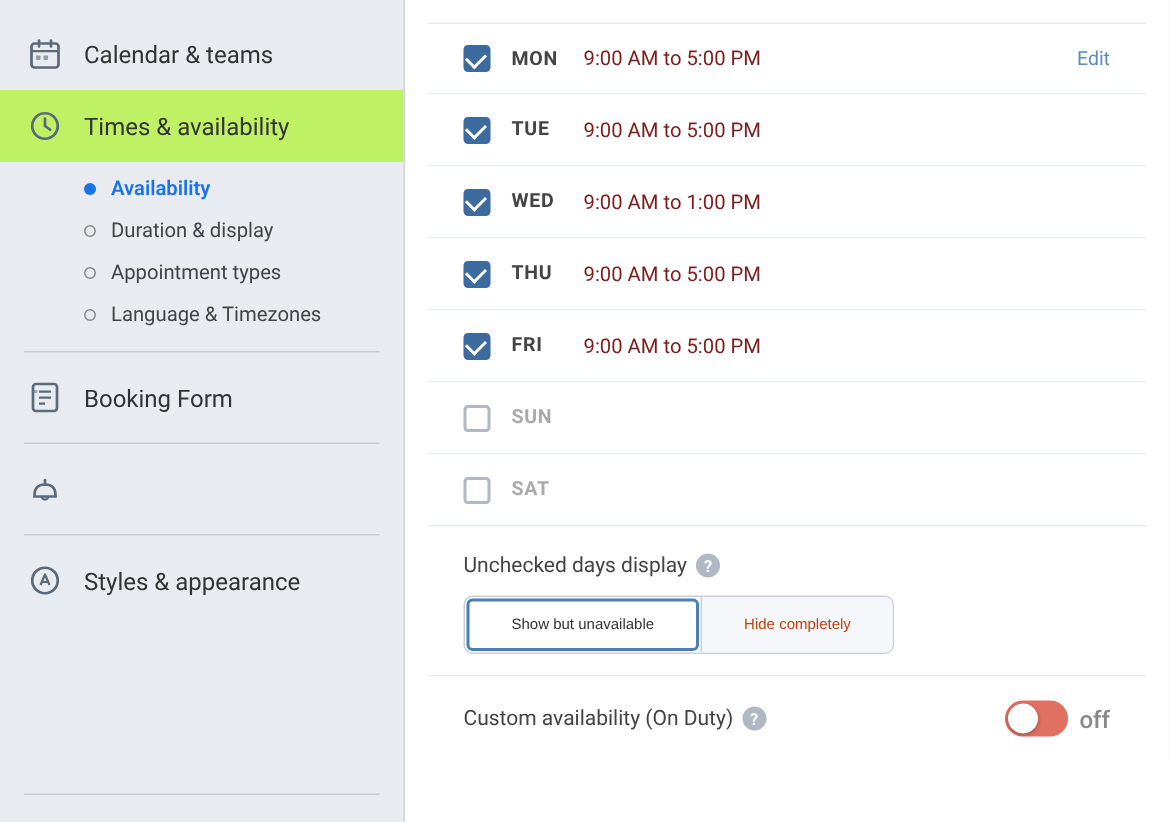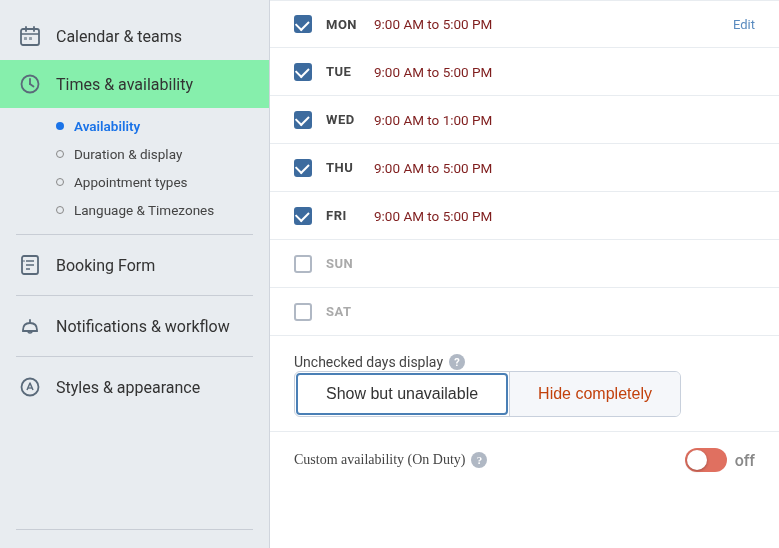--- a/index.html
+++ b/index.html
@@ -25,21 +25,21 @@
 
     .sidebar-item {
       display: flex;
       align-items: center;
       padding: 10px 16px;
       cursor: pointer;
       gap: 12px;
       color: #333;
       font-size: 16px;
     }
-    .sidebar-item.active { background: #86efac; }
+    .sidebar-item.active { background: #bef264; }
 
     .sidebar-icon {
       width: 28px;
       height: 28px;
       display: flex;
       align-items: center;
       justify-content: center;
       color: #5a6a7a;
       flex-shrink: 0;
     }
@@ -72,21 +72,21 @@
       background: #c8cdd5;
       margin: 6px 16px;
       border: none;
     }
 
     
     .main-content {
       flex: 1;
       background: #fff;
       overflow-y: auto;
-      padding: 0;
+      padding: 15px;
     }
 
     
     .days-section {
       padding: 0;
     }
 
     .day-row {
       display: flex;
       align-items: center;
@@ -151,21 +151,21 @@
 
     
     .display-section {
       padding: 18px 24px 14px;
       border-bottom: 1px solid #e8ecf0;
     }
 
     .section-title {
       font-size: 14px;
       color: #444;
-      margin-bottom: 1px;
+      margin-bottom: 12px;
       display: flex;
       gap: 6px;
     }
 
     .help-icon {
       width: 16px;
       height: 16px;
       border-radius: 50%;
       background: #b0b8c4;
       color: #fff;
@@ -181,21 +181,21 @@
     .toggle-group {
       display: flex;
       border: 1.5px solid #c8d0dc;
       border-radius: 6px;
       overflow: hidden;
       width: fit-content;
     }
 
     .toggle-btn {
       padding: 10px 28px;
-      font-size: 16px;
+      font-size: 10px;
       cursor: pointer;
       border: none;
       background: #fff;
       color: #444;
       transition: background 0.15s;
     }
     .toggle-btn.active {
       background: #fff;
       color: #333;
       font-weight: 500;
@@ -219,21 +219,20 @@
       align-items: center;
       justify-content: space-between;
     }
 
     .custom-title {
       font-size: 14px;
       color: #444;
       display: flex;
       align-items: flex-end;
       gap: 6px;
-      font-family: Liberation Serif, serif;
     }
 
     .toggle-switch {
       display: flex;
       align-items: center;
       gap: 8px;
     }
 
     .switch-track {
       width: 42px;
@@ -328,21 +327,20 @@
   <hr class="sidebar-divider">
 
   <div class="sidebar-item">
     <span class="sidebar-icon">
       <svg width="22" height="22" viewBox="0 0 22 22" fill="none">
         <path d="M4 15 Q4 8 11 8 Q18 8 18 15 L18 16 L4 16 Z" stroke="#5a6a7a" stroke-width="1.8" fill="none"></path>
         <line x1="11" y1="5" x2="11" y2="8" stroke="#5a6a7a" stroke-width="1.8" stroke-linecap="round"></line>
         <path d="M9 16 Q9 18 11 18 Q13 18 13 16" stroke="#5a6a7a" stroke-width="1.5" fill="none"></path>
       </svg>
     </span>
-    <span>Notifications &amp; workflow</span>
   </div>
 
   <hr class="sidebar-divider">
 
   <div class="sidebar-item">
     <span class="sidebar-icon">
       <svg width="22" height="22" viewBox="0 0 22 22" fill="none">
         <circle cx="11" cy="11" r="8.5" stroke="#5a6a7a" stroke-width="1.8" fill="none"></circle>
         <path d="M8 14 L11 7 L14 14" stroke="#5a6a7a" stroke-width="1.5" stroke-linejoin="round"></path>
         <line x1="9" y1="12" x2="13" y2="12" stroke="#5a6a7a" stroke-width="1.3"></line>

